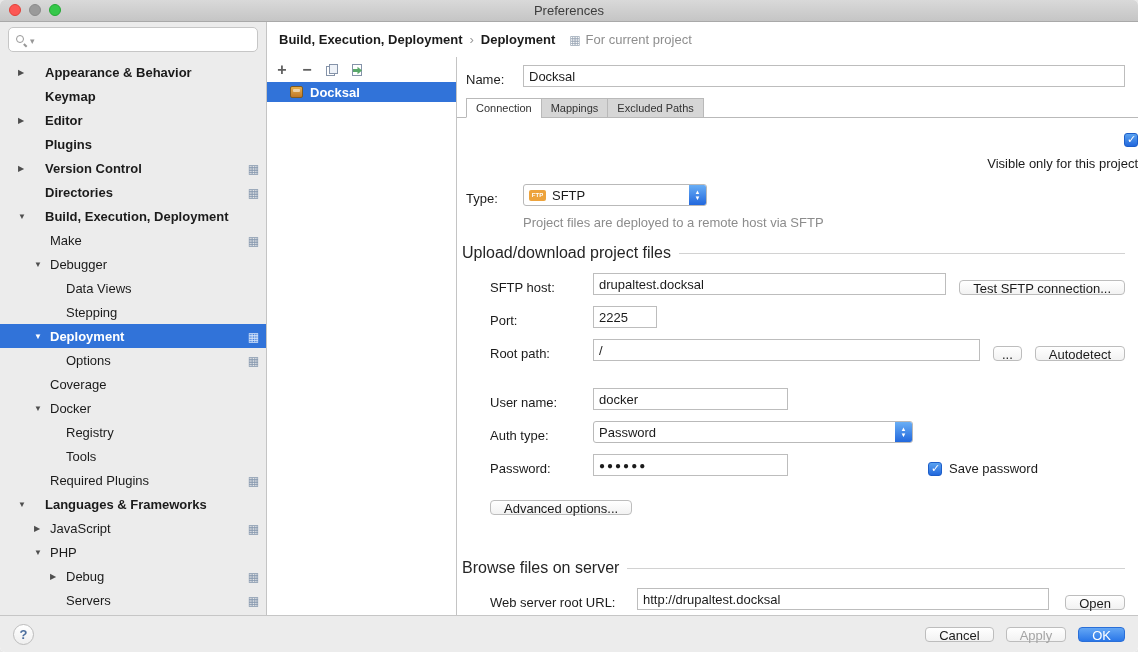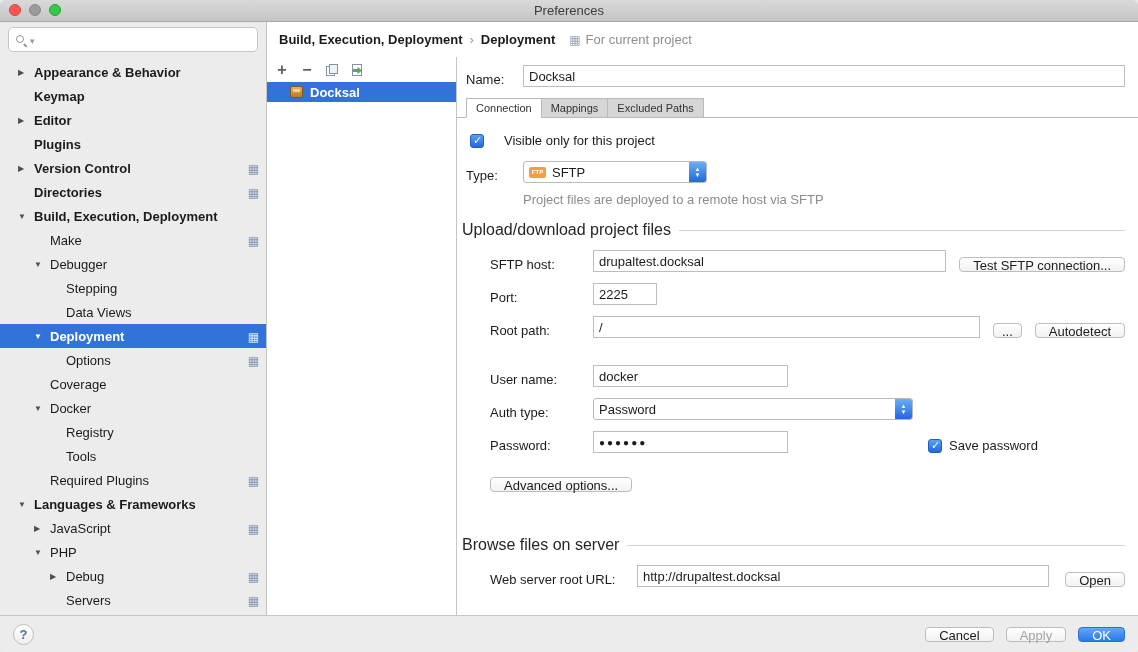--- a/index.html
+++ b/index.html
@@ -22,21 +22,21 @@
   .mag{width:12px;height:12px;position:relative;display:inline-block;flex:none;}
   .mag::before{content:"";position:absolute;left:1px;top:1px;width:6px;height:6px;border:1.5px solid #979797;border-radius:50%;}
   .mag::after{content:"";position:absolute;left:9px;top:9px;width:4px;height:1.5px;background:#979797;transform:rotate(45deg);transform-origin:left center;}
   .search-caret::before{content:"▾";font-size:9px;color:#979797;}
   .tree{flex:1;padding-top:5px;overflow:hidden;}
   .tree-item{height:24px;display:flex;align-items:center;padding-right:7px;white-space:nowrap;}
   .tree-item.lv0{padding-left:18px;}
   .tree-item.lv1{padding-left:34px;}
   .tree-item.lv2{padding-left:50px;}
   .tree-arrow{width:16px;flex:none;font-size:8px;color:#4e4e4e;}
-  .tree-item.bold .tree-label{font-weight:bold;}
+  .tree-item.bold .tree-label{font-weight:bold;margin-left:11px;}
   .tree-item.selected{background:#3173d9;color:#fff;}
   .tree-item.selected .tree-arrow{color:#fff;}
   .tree-item.selected .tree-label{font-weight:bold;}
   .proj-icon{margin-left:auto;flex:none;}
   .proj-icon::before{content:"▦";color:#8496ad;font-size:12px;}
   .tree-item.selected .proj-icon::before{color:#d8e6fa;}
   .main{flex:1;display:flex;flex-direction:column;min-width:0;background:#fff;}
   .main-header{height:35px;flex:none;display:flex;align-items:center;padding:0 12px;}
   .crumb{font-weight:bold;}
   .crumb-sep{color:#9a9a9a;margin:0 7px;}
@@ -58,21 +58,21 @@
   .form-panel{flex:1;min-width:0;display:flex;flex-direction:column;overflow:hidden;}
   .row{display:flex;align-items:flex-end;}
   .name-row{margin:8px 13px 0 9px;}
   .name-row>label{width:57px;flex:none;}
   .text-input{height:22px;border:1px solid #bdbdbd;background:#fff;padding:0 5px;font:13px "Liberation Sans","DejaVu Sans",sans-serif;color:#1b1b1b;outline:none;}
   .grow{flex:1;min-width:0;}
   .pw{font-size:10px;letter-spacing:2px;}
   .tabs-row{display:flex;align-items:flex-end;margin-top:11px;padding-left:9px;border-bottom:1px solid #b9b9b9;}
   .tab{font-size:11px;padding:3px 9px;border:1px solid #b9b9b9;margin-bottom:-1px;margin-right:-1px;background:#d6d6d6;color:#333;}
   .tab.active{background:#fff;border-bottom-color:#fff;}
-  .checkbox-row{margin:15px 0 0 13px;gap:20px;}
+  .checkbox-row{margin:15px 0 0 13px;gap:9px;flex-direction:column;}
   .checkbox{width:14px;height:14px;border-radius:3px;flex:none;position:relative;}
   .checkbox.checked{background:linear-gradient(#5aa2f0,#2268dd);border:1px solid #1d5ec9;}
   .checkbox.checked::after{content:"✓";position:absolute;left:2px;top:-1px;color:#fff;font-size:11px;font-weight:bold;}
   .type-row{margin:13px 13px 0 9px;}
   .type-row>label{width:57px;flex:none;}
   .mac-select{height:22px;border:1px solid #b9b9b9;background:#fff;display:flex;align-items:center;padding-left:5px;gap:6px;border-radius:3px;overflow:hidden;}
   .select-stepper{margin-left:auto;width:17px;align-self:stretch;background:linear-gradient(#69aef5,#2268dd);display:flex;flex-direction:column;align-items:center;justify-content:center;color:#fff;flex:none;}
   .select-stepper::before{content:"▲";font-size:6px;line-height:6px;}
   .select-stepper::after{content:"▼";font-size:6px;line-height:6px;}
   .sftp-icon{width:17px;height:11px;background:#eda33c;border-radius:2px;color:#fff;font-size:6px;font-weight:bold;display:flex;align-items:center;justify-content:center;flex:none;}
@@ -156,25 +156,25 @@
             <span class="tree-arrow"></span>
             <span class="tree-label">Make</span>
             <span class="proj-icon"></span>
           </div>
           <div class="tree-item lv1">
             <span class="tree-arrow">▼</span>
             <span class="tree-label">Debugger</span>
           </div>
           <div class="tree-item lv2">
             <span class="tree-arrow"></span>
+            <span class="tree-label">Data Views</span>
+          </div>
+          <div class="tree-item lv2">
+            <span class="tree-arrow"></span>
             <span class="tree-label">Stepping</span>
-          </div>
-          <div class="tree-item lv2">
-            <span class="tree-arrow"></span>
-            <span class="tree-label">Data Views</span>
           </div>
           <div class="tree-item lv1 selected">
             <span class="tree-arrow">▼</span>
             <span class="tree-label">Deployment</span>
             <span class="proj-icon"></span>
           </div>
           <div class="tree-item lv2">
             <span class="tree-arrow"></span>
             <span class="tree-label">Options</span>
             <span class="proj-icon"></span>

